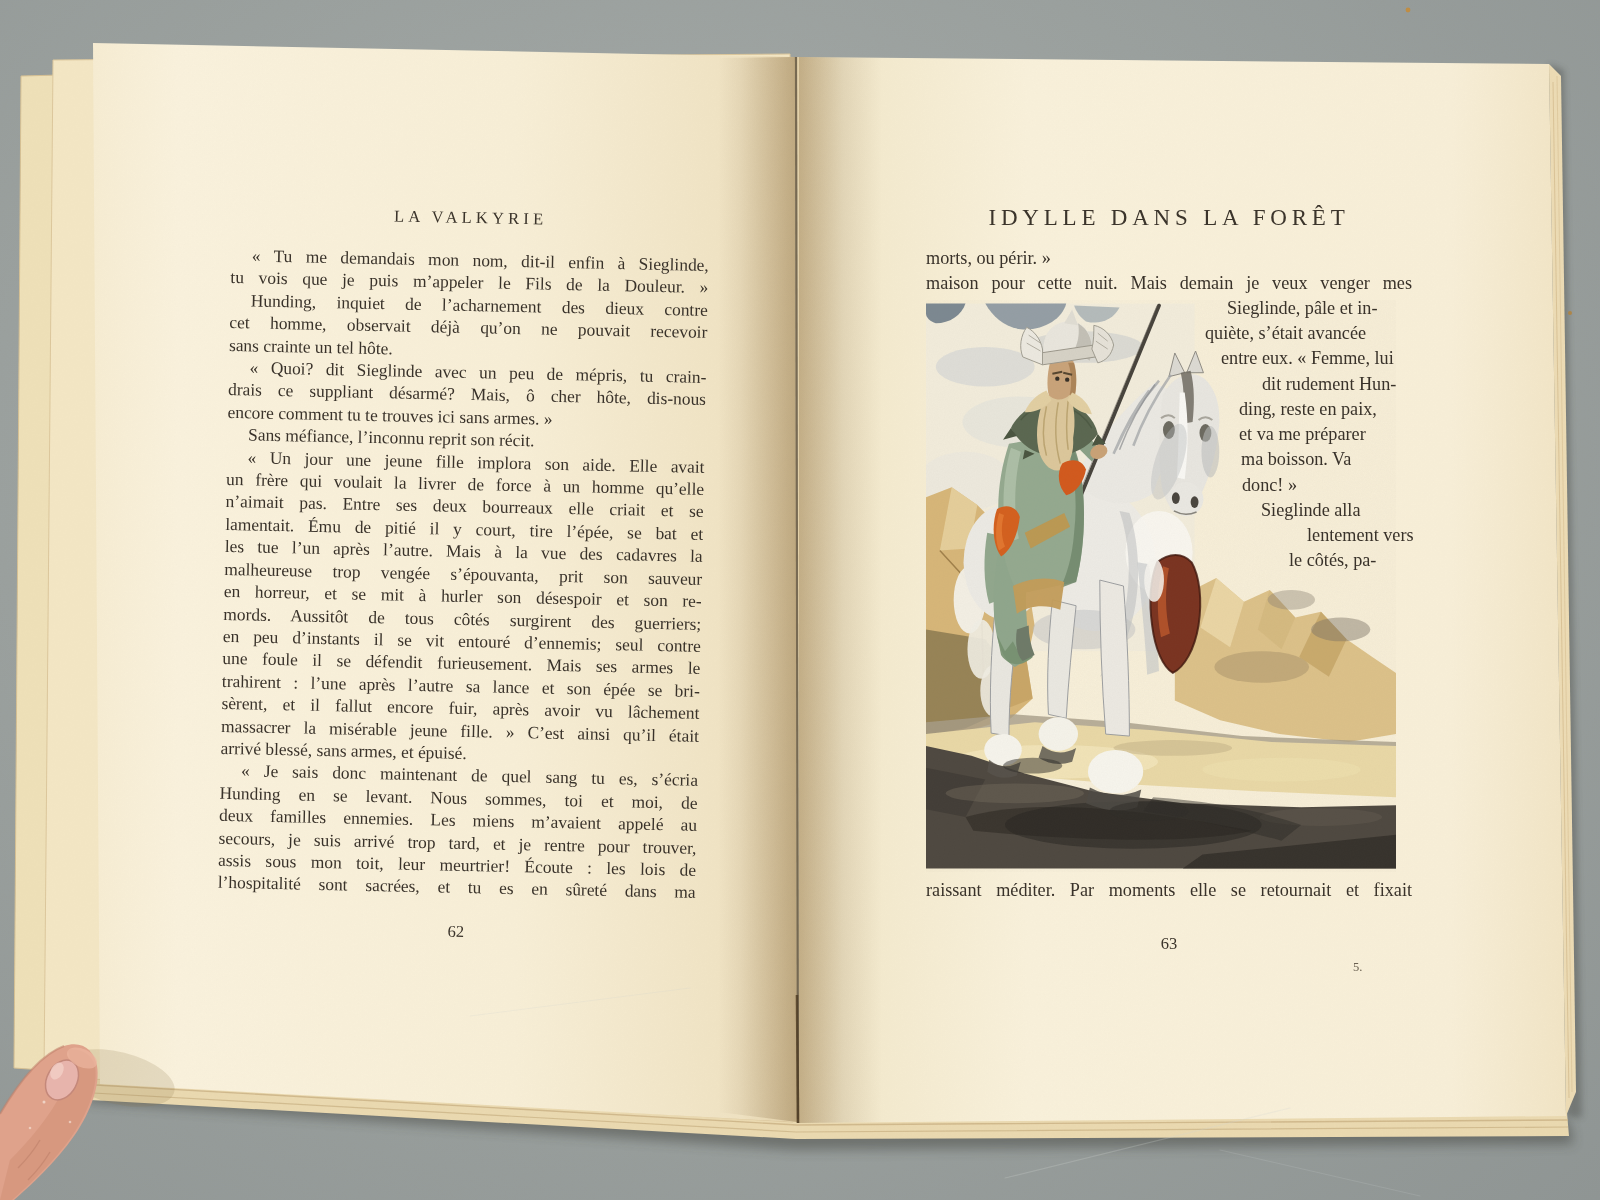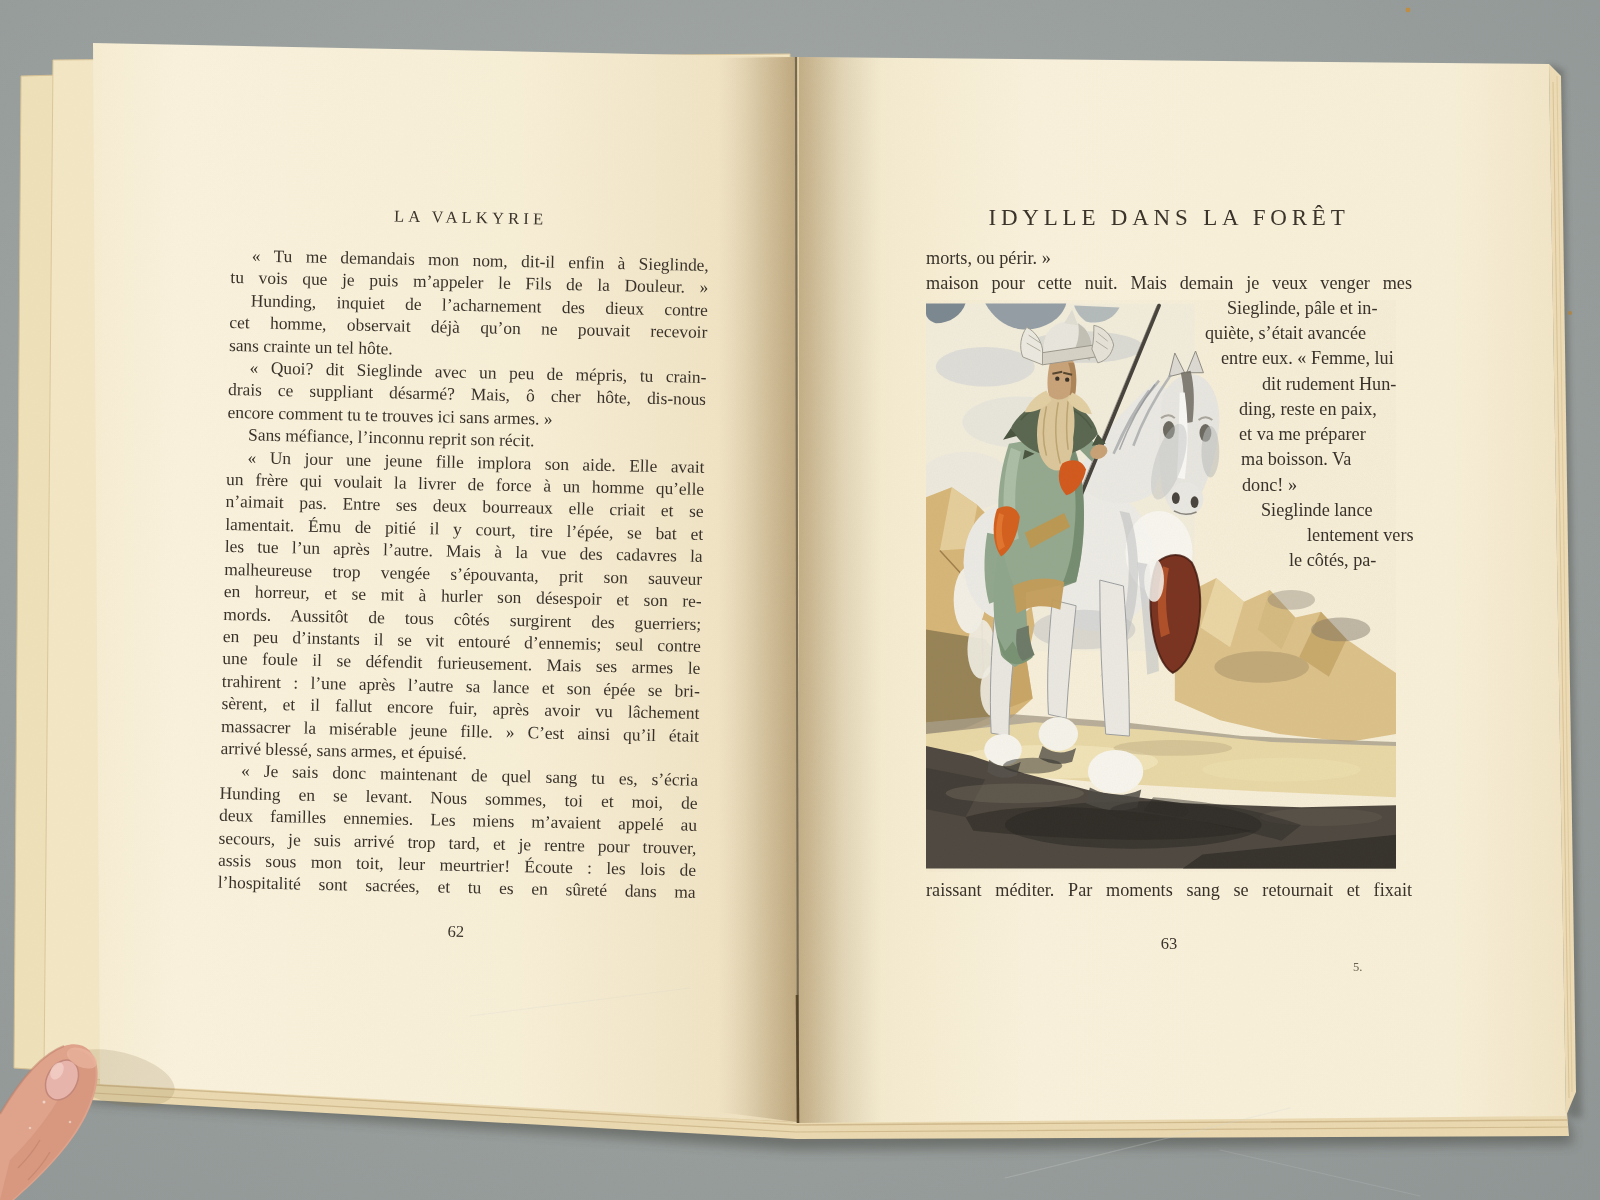--- a/index.html
+++ b/index.html
@@ -313,24 +313,24 @@
       </div>
   <div class="wrapzone">
         <div class="wline" style="left: 301px; top: 94px;">Sieglinde, pâle et in-</div>
         <div class="wline" style="left: 279px; top: 119px;">quiète, s’était avancée</div>
         <div class="wline" style="left: 277px; top: 144px; margin-left: 18px;">entre eux. « Femme, lui</div>
         <div class="wline" style="left: 316px; top: 170px; margin-left: 20px;">dit rudement Hun-</div>
         <div class="wline" style="left: 313px; top: 195px;">ding, reste en paix,</div>
         <div class="wline" style="left: 313px; top: 220px;">et va me préparer</div>
         <div class="wline" style="left: 315px; top: 245px;">ma boisson. Va</div>
         <div class="wline" style="left: 316px; top: 271px;">donc! »</div>
-        <div class="wline" style="left: 335px; top: 296px;">Sieglinde lance</div>
+        <div class="wline" style="left: 335px; top: 296px;">Sieglinde alla</div>
         <div class="wline" style="left: 358px; top: 321px; margin-left: 23px;">lentement vers</div>
         <div class="wline" style="left: 363px; top: 346px;">le côtés, pa-</div>
       </div>
   <div class="botbody">
-        <div class="line">raissant méditer. Par moments sang se retournait et fixait</div>
+        <div class="line">raissant méditer. Par moments elle se retournait et fixait</div>
       </div>
   <div class="pnum">63</div>
   <div class="sig">5.</div>
 </div>
 
 </div>
 
 </body></html>

